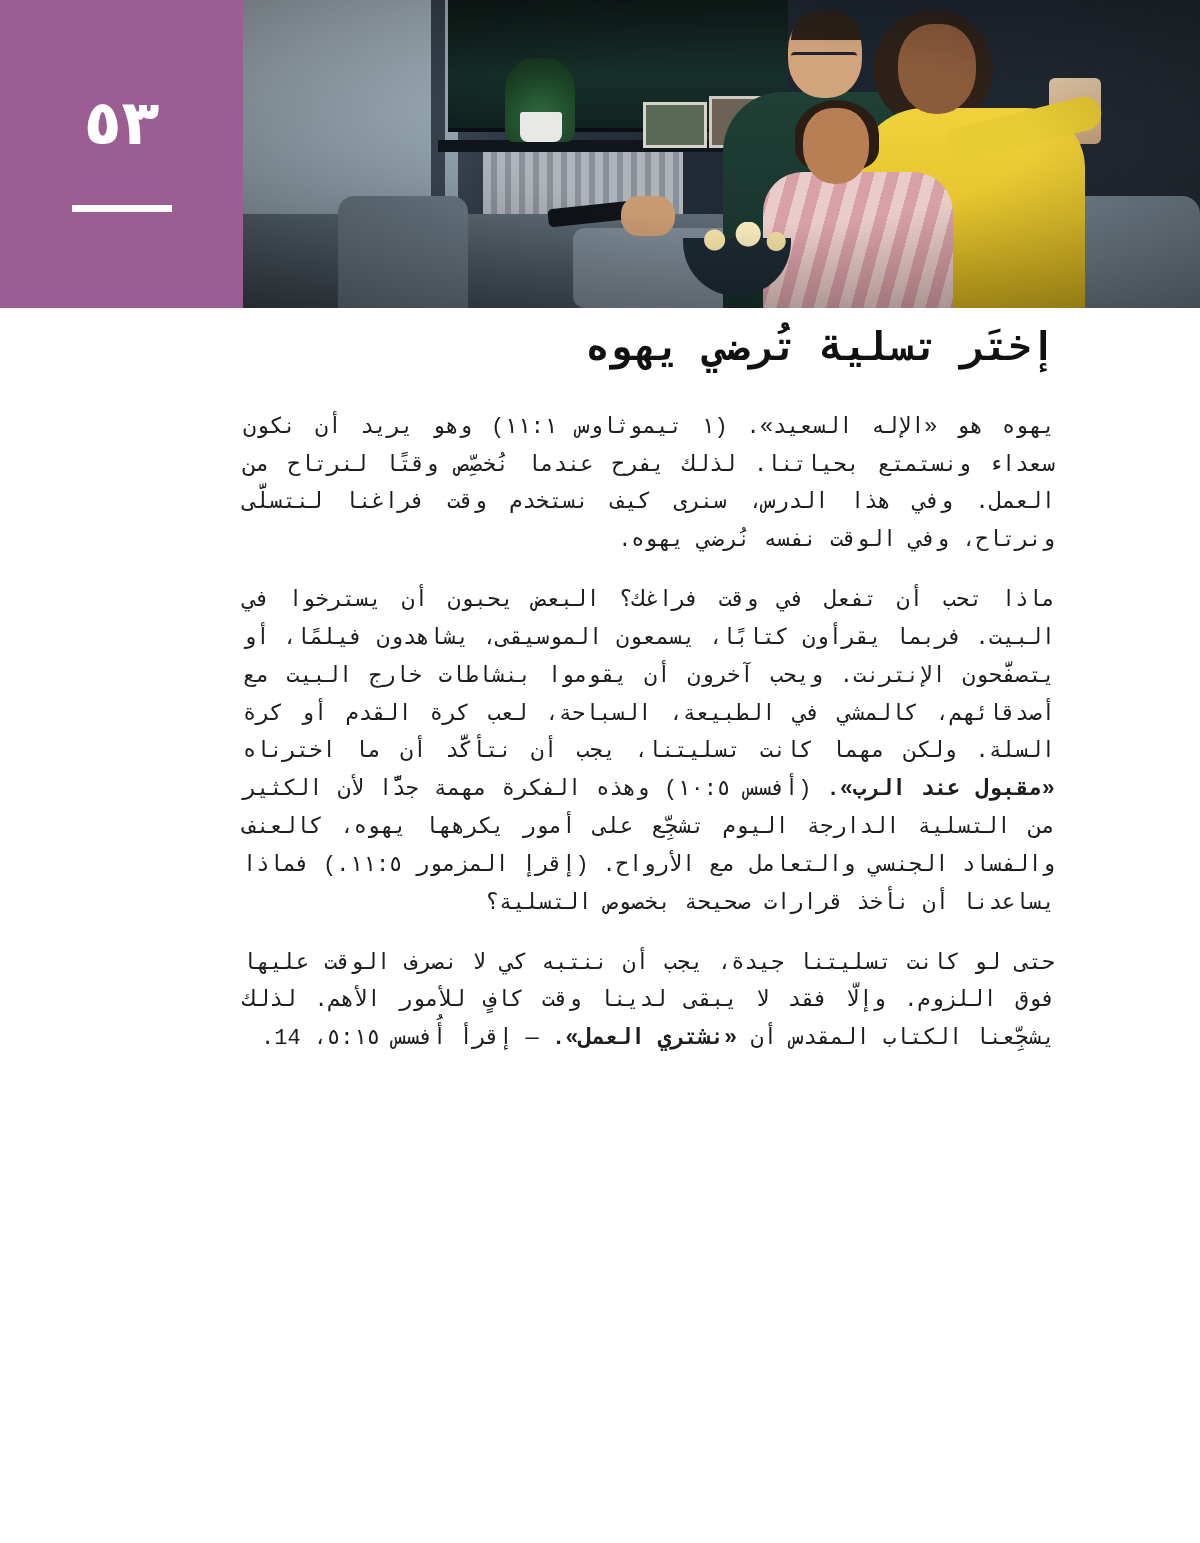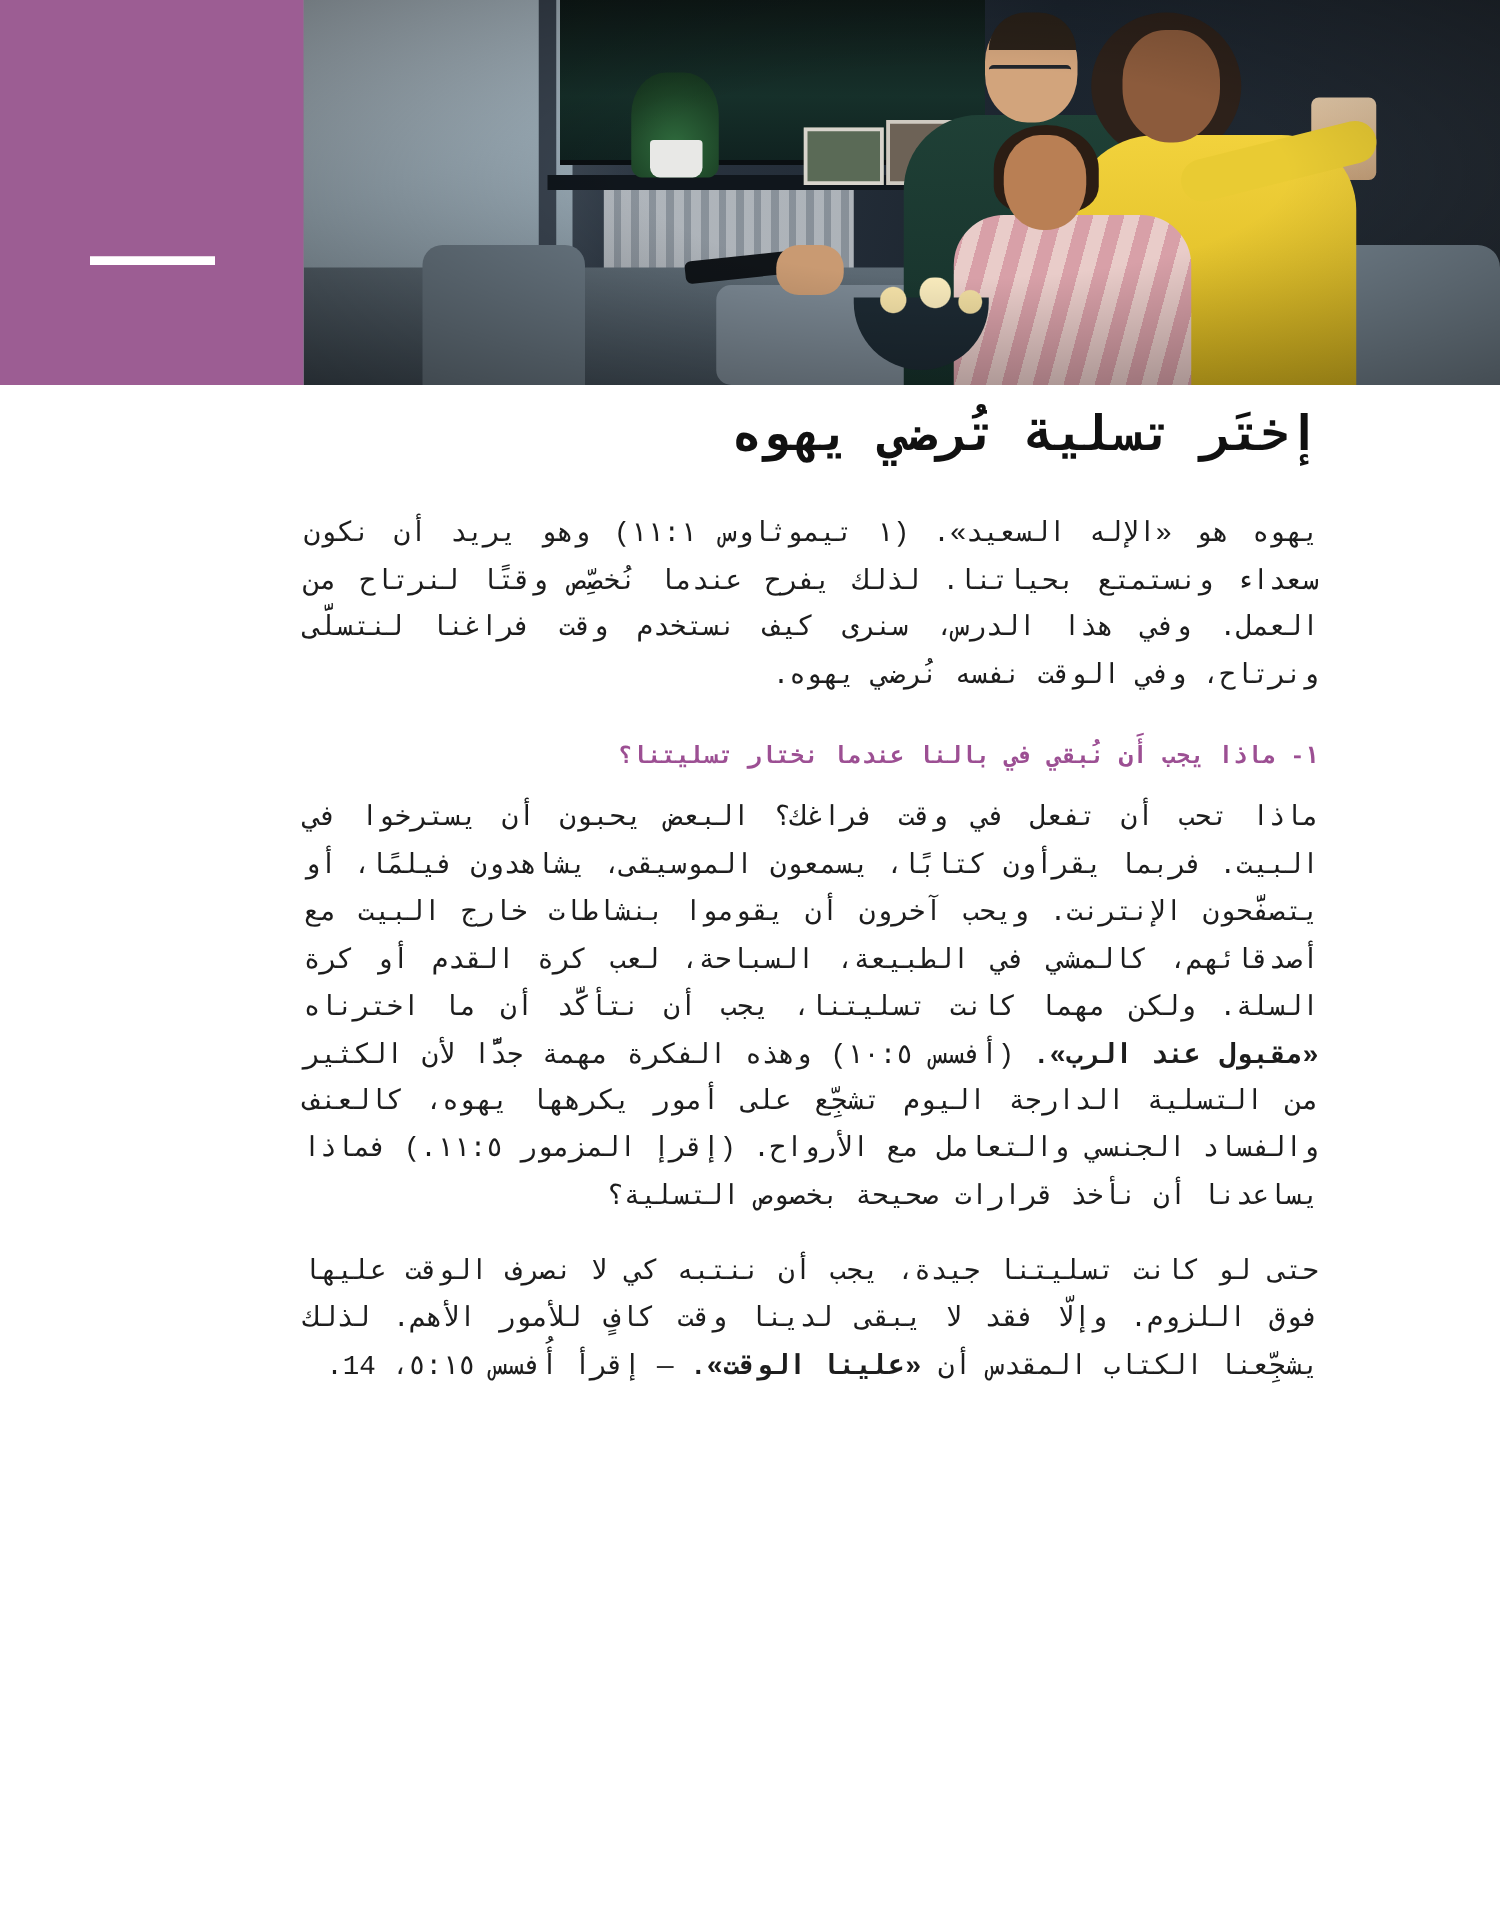--- a/index.html
+++ b/index.html
@@ -237,20 +237,21 @@
     line-height: 1.6;
   }
   .bold-inline { font-weight: 700; }
 </style>
 </head>
 <body>
 
 <div class="header-band">
 
   <div class="lesson-number-block">
+    <div class="lesson-number">٥٣</div>
     <div class="lesson-number-rule"></div>
   </div>
 
   <div class="photo">
     <div class="photo-scene">
       <div class="ph-wall"></div>
       <div class="ph-window"></div>
       <div class="ph-window-frame"></div>
       <div class="ph-tv"></div>
       <div class="ph-shelf"></div>
@@ -284,18 +285,17 @@
   </div>
 </div>
 
 <div class="content">
 
   <h1 class="article-title">إختَر تسلية تُرضي يهوه</h1>
 
   <p class="body-text">يهوه هو «الإله السعيد». (١ تيموثاوس ١١:١) وهو يريد أن نكون سعداء ونستمتع بحياتنا. لذلك يفرح عندما نُخصِّص وقتًا لنرتاح من العمل. وفي هذا الدرس، سنرى كيف نستخدم وقت فراغنا لنتسلَّى ونرتاح، وفي الوقت نفسه نُرضي يهوه.</p>
 
   <div id="sections">
-      <h2 class="question">١- ماذا يجب أَن نُبقي في بالنا عندما نختار تسليتنا؟</h2>
       <p class="body-text"><span>ماذا تحب أن تفعل في وقت فراغك؟ البعض يحبون أن يسترخوا في البيت. فربما يقرأون كتابًا، يسمعون الموسيقى، يشاهدون فيلمًا، أو يتصفَّحون الإنترنت. ويحب آخرون أن يقوموا بنشاطات خارج البيت مع أصدقائهم، كالمشي في الطبيعة، السباحة، لعب كرة القدم أو كرة السلة. ولكن مهما كانت تسليتنا، يجب أن نتأكَّد أن ما اخترناه </span><span class="bold-inline">«مقبول عند الرب».</span><span> (أفسس ١٠:٥) وهذه الفكرة مهمة جدًّا لأن الكثير من التسلية الدارجة اليوم تشجِّع على أمور يكرهها يهوه، كالعنف والفساد الجنسي والتعامل مع الأرواح. (إقرإ المزمور ١١:٥.) فماذا يساعدنا أن نأخذ قرارات صحيحة بخصوص التسلية؟</span></p>
-      <p class="body-text"><span>حتى لو كانت تسليتنا جيدة، يجب أن ننتبه كي لا نصرف الوقت عليها فوق اللزوم. وإلّا فقد لا يبقى لدينا وقت كافٍ للأمور الأهم. لذلك يشجِّعنا الكتاب المقدس أن </span><span class="bold-inline">«علينا الوقت».</span><span> — إقرأ أُفسس ٥:١٥، 14.</span></p>
+      <p class="body-text"><span>حتى لو كانت تسليتنا جيدة، يجب أن ننتبه كي لا نصرف الوقت عليها فوق اللزوم. وإلّا فقد لا يبقى لدينا وقت كافٍ للأمور الأهم. لذلك يشجِّعنا الكتاب المقدس أن </span><span class="bold-inline">«نشتري العمل».</span><span> — إقرأ أُفسس ٥:١٥، 14.</span></p>
     </div>
 
 </div>
 
 </body></html>

